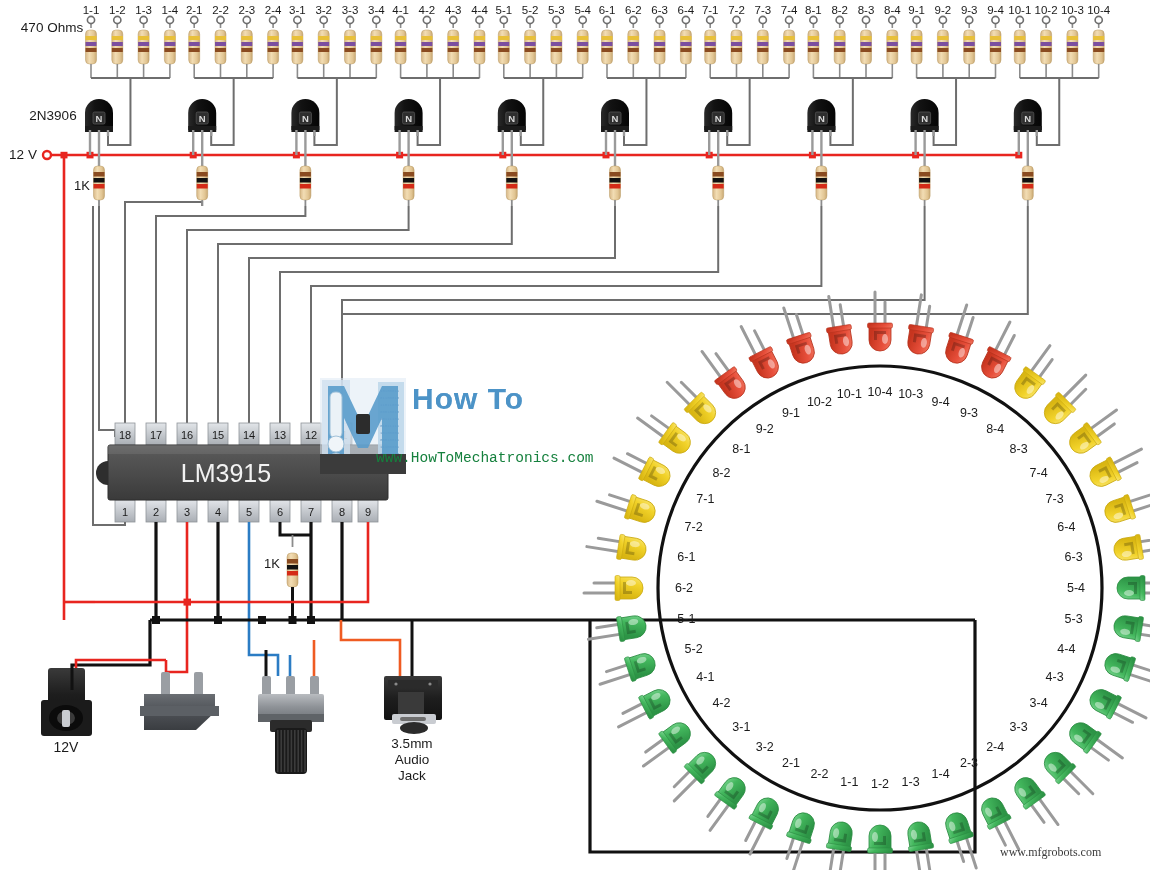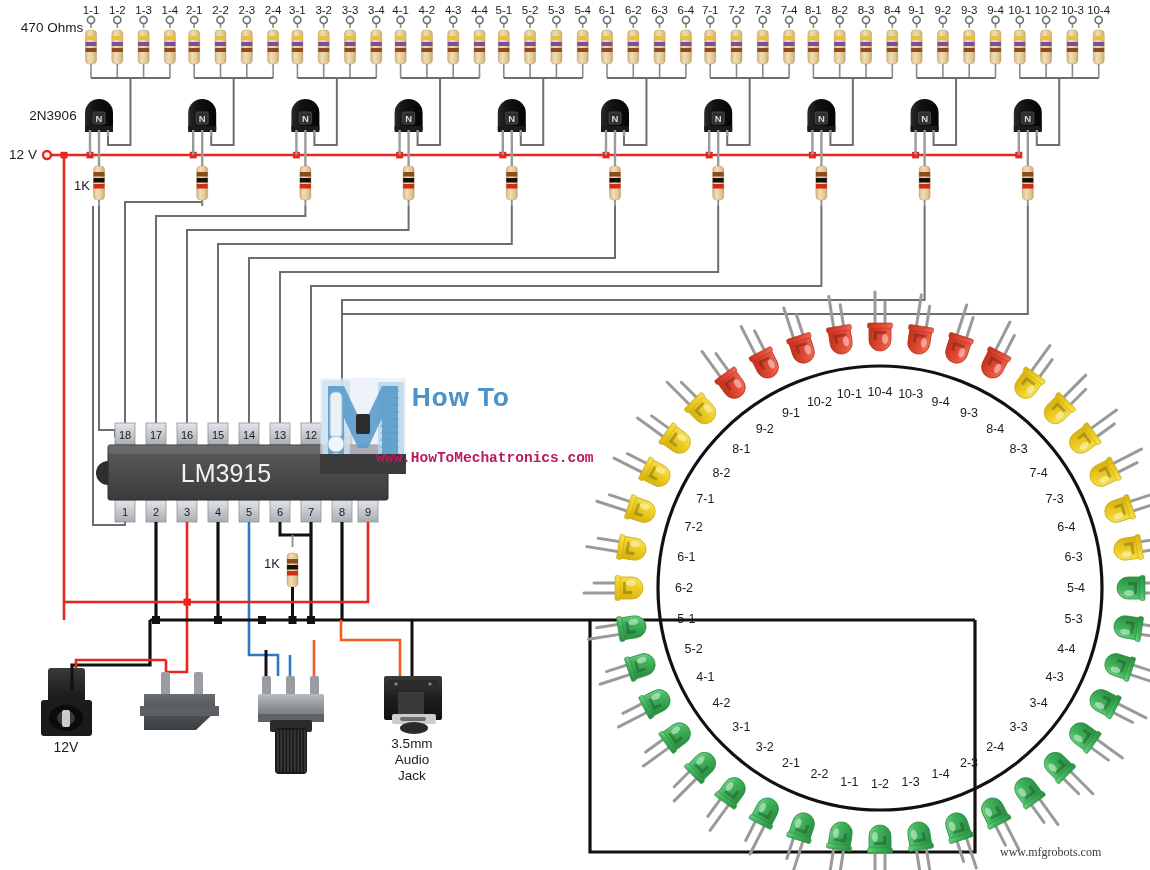--- a/index.html
+++ b/index.html
@@ -1243,24 +1243,24 @@
         <path d="M8 8 L24 8 L43 48 L62 8 L78 8 L78 88 L62 88 L62 40 L48 70 L38 70 L24 40 L24 88 L8 88 Z" fill="#5a9ccb" opacity="0.9"></path>
         <rect x="36" y="36" width="14" height="20" rx="2" fill="#2c2c2c"></rect>
         <g>
           <rect x="10" y="14" width="12" height="46" rx="5" fill="#f3f7fa" opacity="0.95" stroke="#9fc0d8"></rect>
           <circle cx="16" cy="66" r="8" fill="#f0f5f9" stroke="#9fc0d8"></circle>
           <circle cx="16" cy="82" r="7" fill="#e8eff5" stroke="#9fc0d8"></circle>
         </g>
         <rect x="0" y="76" width="86" height="20" fill="#3b3b3b"></rect>
       </svg>
     </div>
-    <div style="position:absolute;left:92px;top:4px;font-size:26px;font-weight:bold;
+    <div style="position:absolute;left:92px;top:4px;font-size:30px;font-weight:bold;
                 font-family:'Liberation Sans',sans-serif;letter-spacing:1px;
                 background:linear-gradient(#9fd0ee,#3f86bd 48%,#2a6ea5 52%,#b3daf0);
                 -webkit-background-clip:text;background-clip:text;color:#4c93c7;
                 text-shadow:1px 1px 0 #ffffff;">How To</div>
     <div style="position:absolute;left:56px;top:72px;font-size:14.5px;
-                font-family:'Liberation Mono',monospace;color:#be185d;letter-spacing:0px;font-weight:bold;">www.HowToMechatronics.com</div>
+                font-family:'Liberation Mono',monospace;color:#15803d;letter-spacing:0px;">www.HowToMechatronics.com</div>
   </div>
 
   <div style="position:absolute;left:1000px;top:845px;font-size:12px;
               font-family:'Liberation Serif',serif;color:#3a3a3a;">www.mfgrobots.com</div>
 </div>
 
 </body></html>

